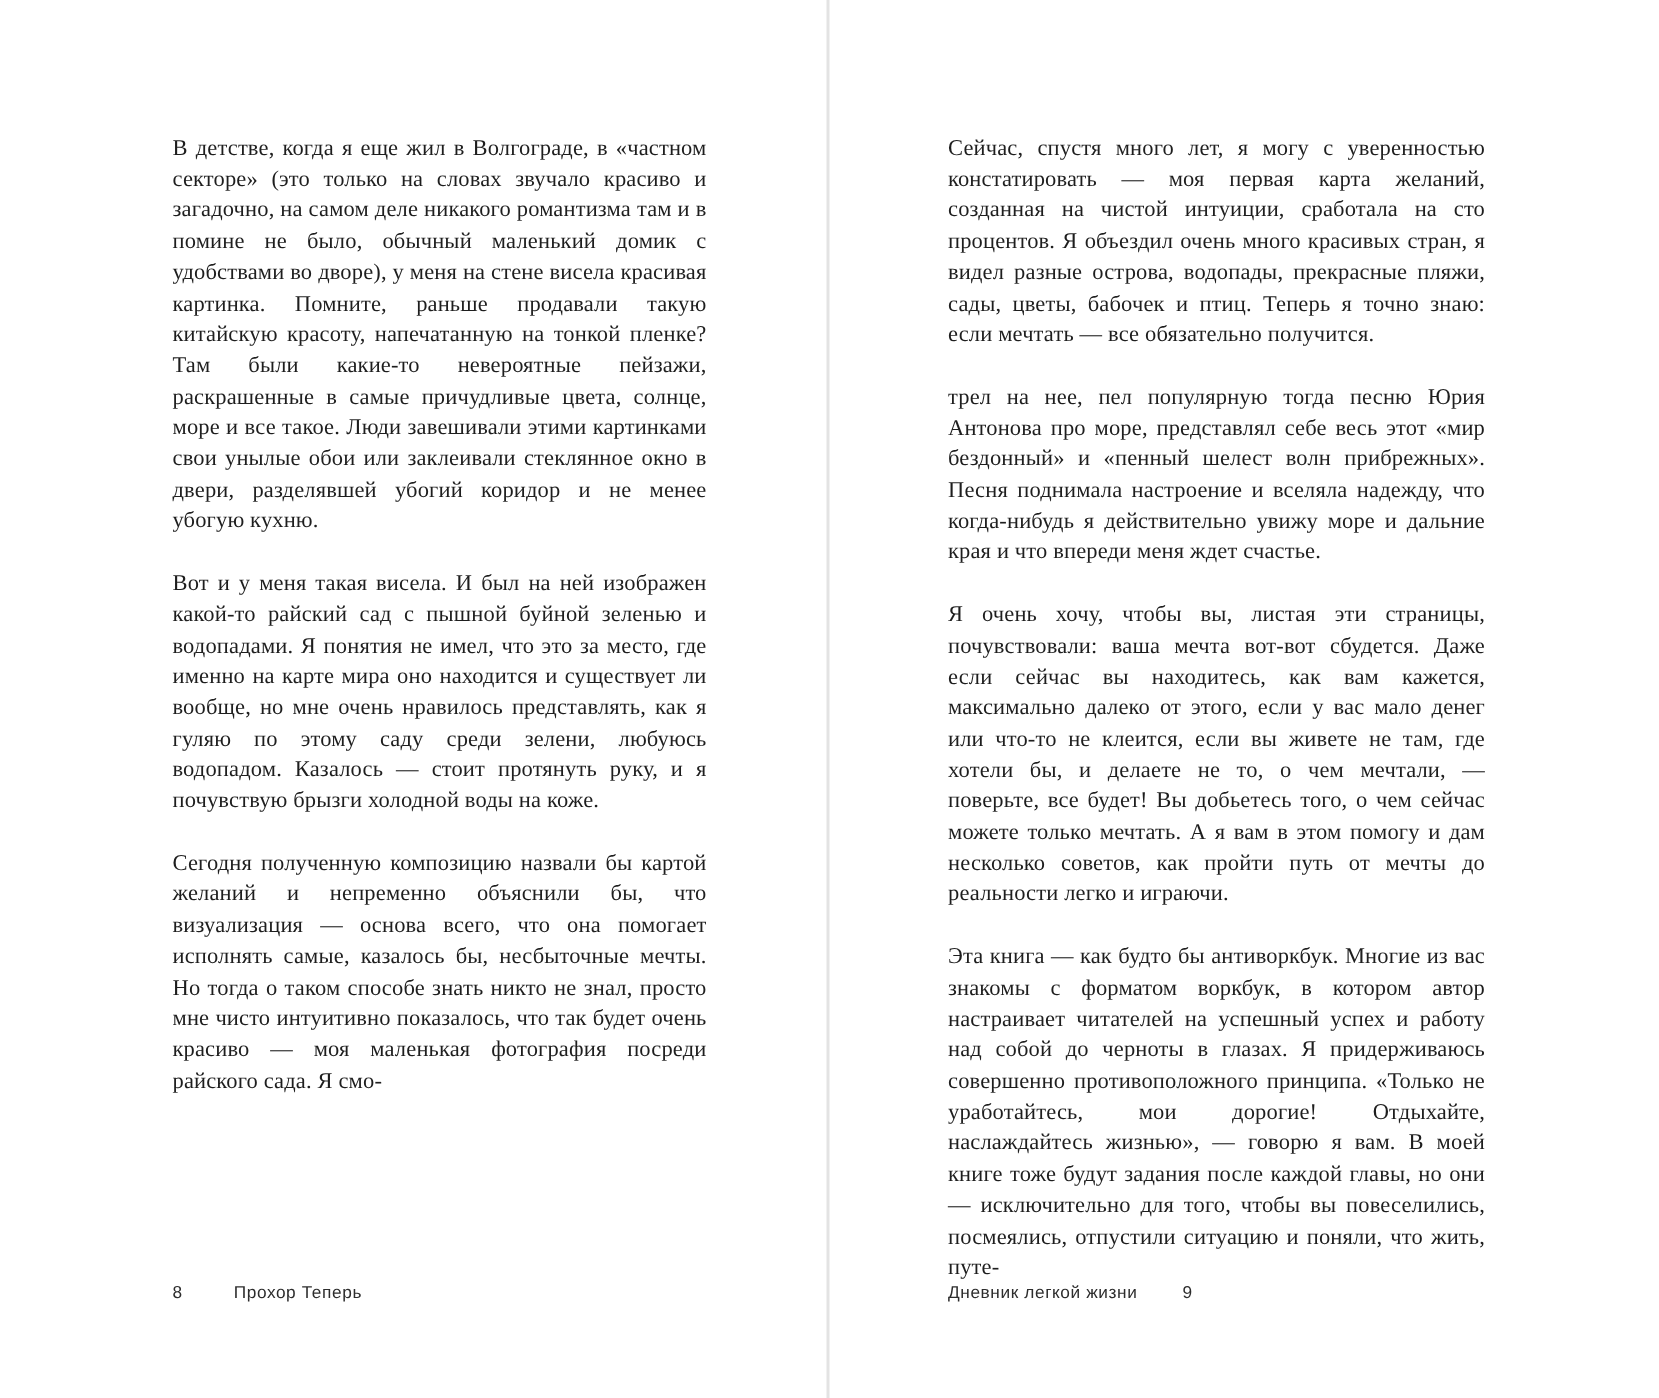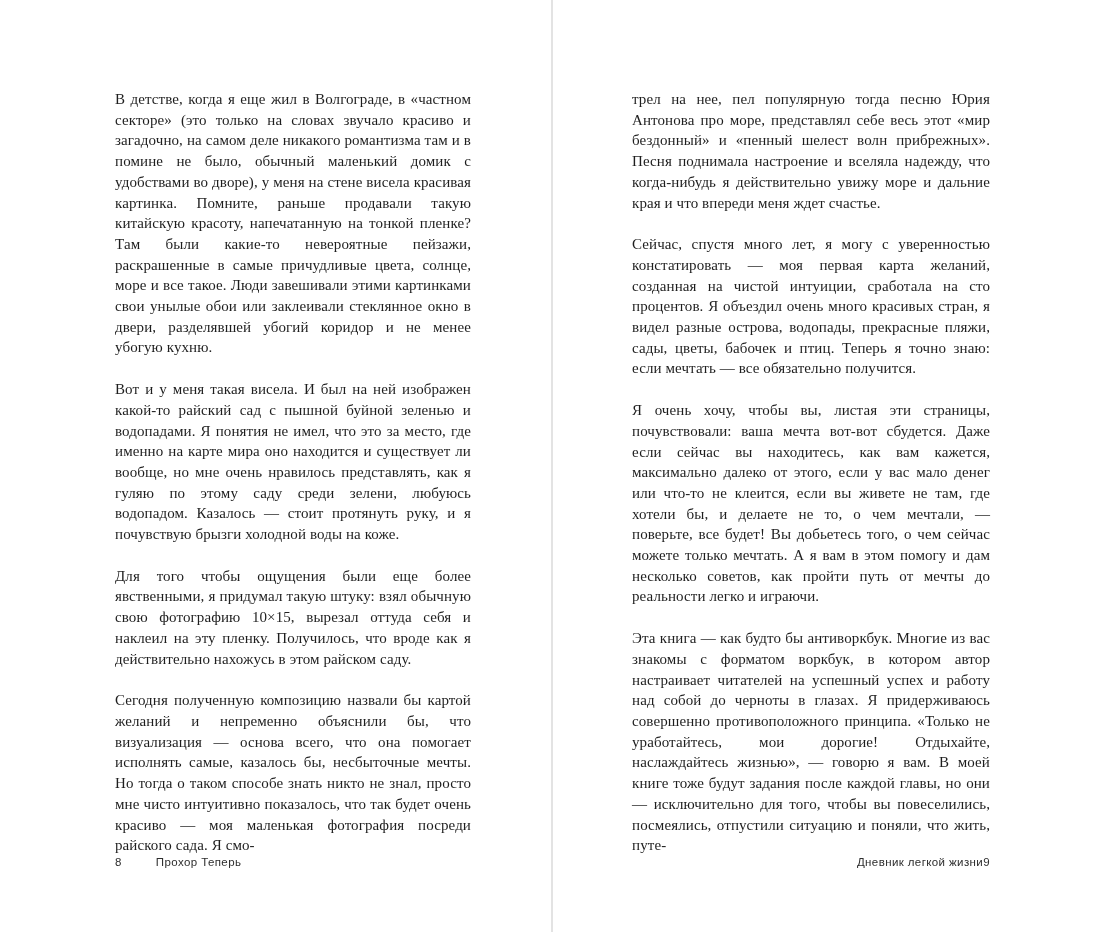--- a/index.html
+++ b/index.html
@@ -52,47 +52,46 @@
     right: 0;
     display: flex;
     align-items: baseline;
     font-family: "Liberation Sans", "DejaVu Sans", sans-serif;
     font-size: 11.5px;
     font-weight: 300;
     letter-spacing: 0.4px;
     color: #2d2d2d;
   }
   .footer-left  { justify-content: flex-start; gap: 34px; }
-  .footer-right { justify-content: flex-end;   }
+  .footer-right {   gap: 30px; }
   .pagenum { font-variant-numeric: lining-nums; }
 </style>
 </head>
 <body>
 
 <div class="spread">
 
   <div class="divider"></div>
 
   <section class="page page-left">
     <div class="text-block">
         <p class="para">В детстве, когда я еще жил в Волгограде, в «частном секторе» (это только на словах звучало красиво и загадочно, на самом деле никакого романтизма там и в помине не было, обычный маленький домик с удобствами во дворе), у меня на стене висела красивая картинка. Помните, раньше продавали такую китайскую красоту, напечатанную на тонкой пленке? Там были какие-то невероятные пейзажи, раскрашенные в самые причудливые цвета, солнце, море и все такое. Люди завешивали этими картинками свои унылые обои или заклеивали стеклянное окно в двери, разделявшей убогий коридор и не менее убогую кухню.</p>
         <p class="para">Вот и у меня такая висела. И был на ней изображен какой-то райский сад с пышной буйной зеленью и водопадами. Я понятия не имел, что это за место, где именно на карте мира оно находится и существует ли вообще, но мне очень нравилось представлять, как я гуляю по этому саду среди зелени, любуюсь водопадом. Казалось — стоит протянуть руку, и я почувствую брызги холодной воды на коже.</p>
-        <p class="para">Для того чтобы ощущения были еще более явственными, я придумал такую штуку: взял обычную свою фотографию 10×15, вырезал оттуда себя и наклеил на эту пленку. Получилось, что вроде как я действительно нахожусь в этом райском саду.</p>
         <p class="para">Сегодня полученную композицию назвали бы картой желаний и непременно объяснили бы, что визуализация — основа всего, что она помогает исполнять самые, казалось бы, несбыточные мечты. Но тогда о таком способе знать никто не знал, просто мне чисто интуитивно показалось, что так будет очень красиво — моя маленькая фотография посреди райского сада. Я смо-</p>
       </div>
     <footer class="footer footer-left">
       <span class="pagenum">8</span>
       <span class="running">Прохор Теперь</span>
     </footer>
   </section>
 
   <section class="page page-right">
     <div class="text-block">
+        <p class="para">Сейчас, спустя много лет, я могу с уверенностью констатировать — моя первая карта желаний, созданная на чистой интуиции, сработала на сто процентов. Я объездил очень много красивых стран, я видел разные острова, водопады, прекрасные пляжи, сады, цветы, бабочек и птиц. Теперь я точно знаю: если мечтать — все обязательно получится.</p>
         <p class="para">трел на нее, пел популярную тогда песню Юрия Антонова про море, представлял себе весь этот «мир бездонный» и «пенный шелест волн прибрежных». Песня поднимала настроение и вселяла надежду, что когда-нибудь я действительно увижу море и дальние края и что впереди меня ждет счастье.</p>
-        <p class="para">Сейчас, спустя много лет, я могу с уверенностью констатировать — моя первая карта желаний, созданная на чистой интуиции, сработала на сто процентов. Я объездил очень много красивых стран, я видел разные острова, водопады, прекрасные пляжи, сады, цветы, бабочек и птиц. Теперь я точно знаю: если мечтать — все обязательно получится.</p>
         <p class="para">Я очень хочу, чтобы вы, листая эти страницы, почувствовали: ваша мечта вот-вот сбудется. Даже если сейчас вы находитесь, как вам кажется, максимально далеко от этого, если у вас мало денег или что-то не клеится, если вы живете не там, где хотели бы, и делаете не то, о чем мечтали, — поверьте, все будет! Вы добьетесь того, о чем сейчас можете только мечтать. А я вам в этом помогу и дам несколько советов, как пройти путь от мечты до реальности легко и играючи.</p>
         <p class="para">Эта книга — как будто бы антиворкбук. Многие из вас знакомы с форматом воркбук, в котором автор настраивает читателей на успешный успех и работу над собой до черноты в глазах. Я придерживаюсь совершенно противоположного принципа. «Только не уработайтесь, мои дорогие! Отдыхайте, наслаждайтесь жизнью», — говорю я вам. В моей книге тоже будут задания после каждой главы, но они — исключительно для того, чтобы вы повеселились, посмеялись, отпустили ситуацию и поняли, что жить, путе-</p>
       </div>
     <footer class="footer footer-right">
       <span class="running">Дневник легкой жизни</span>
       <span class="pagenum">9</span>
     </footer>
   </section>
 
 </div>

